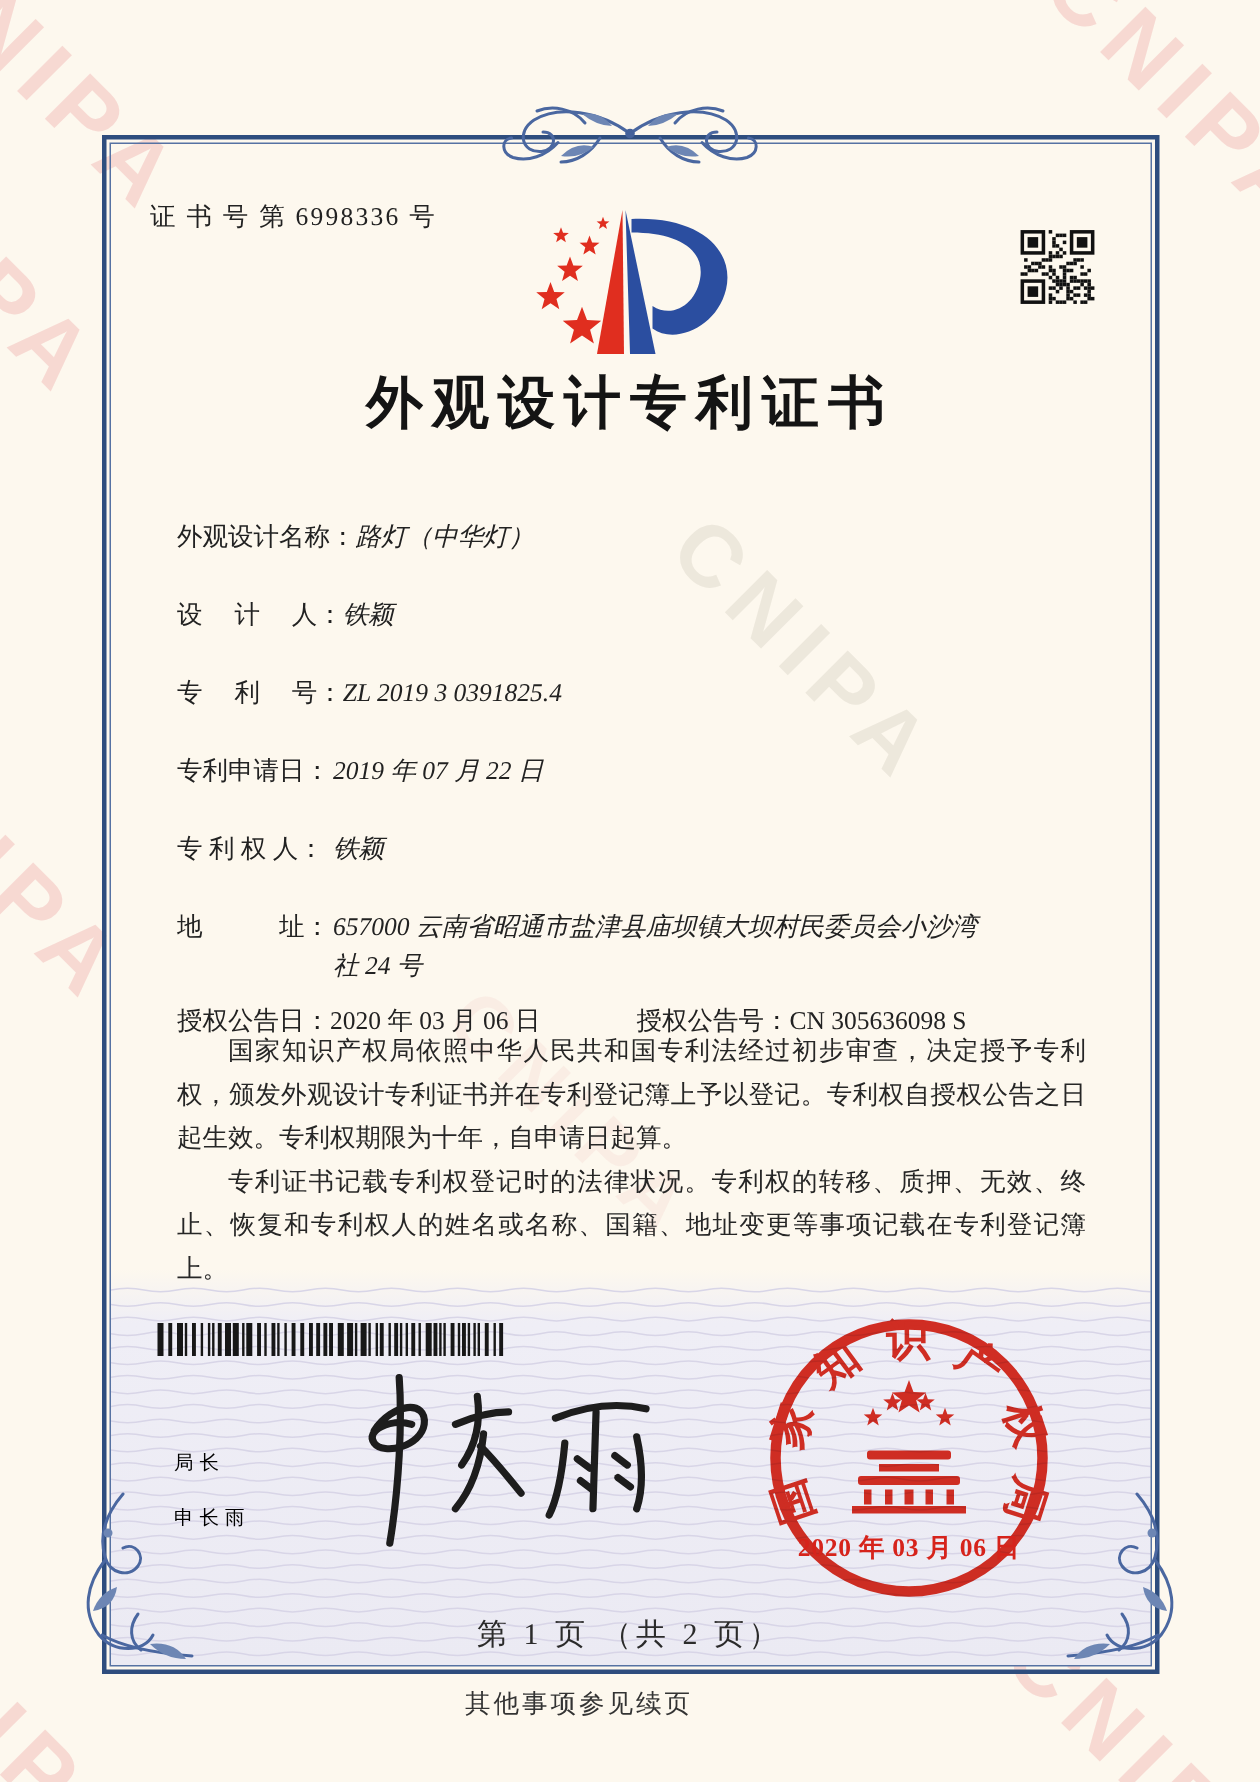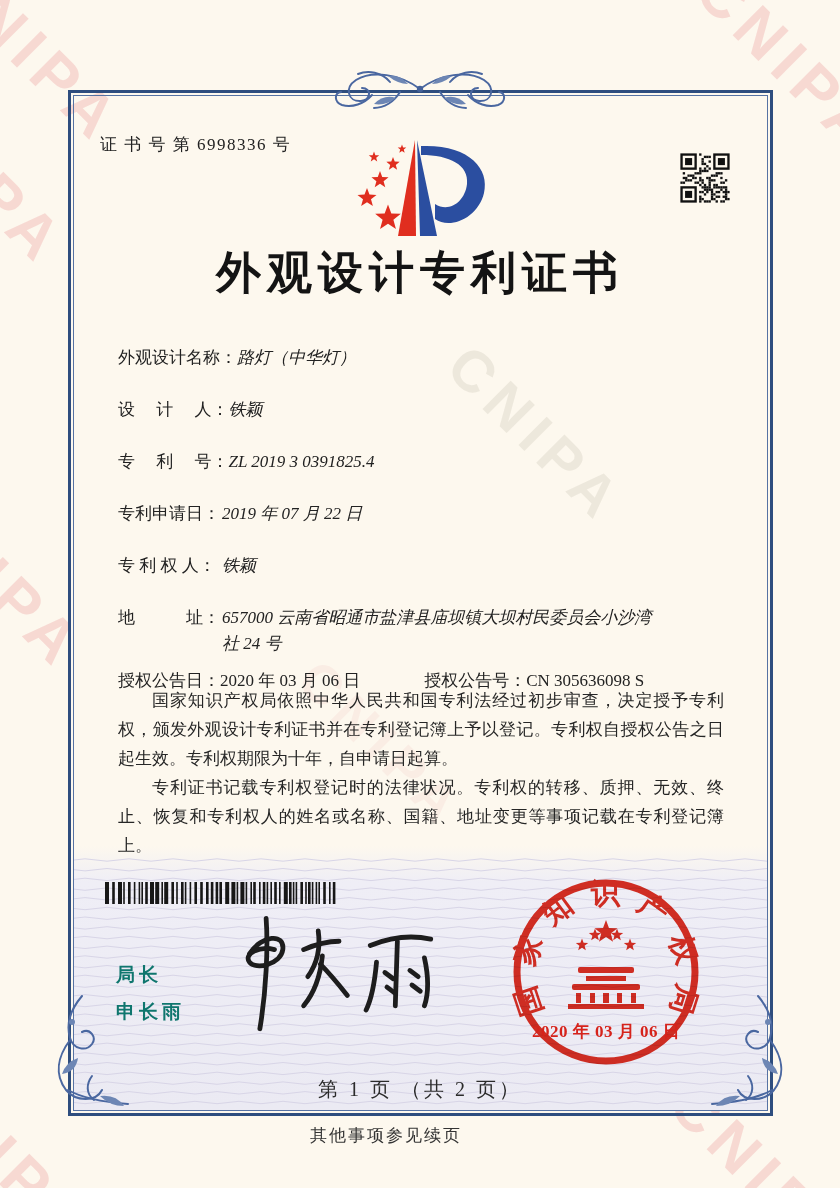--- a/index.html
+++ b/index.html
@@ -23,39 +23,39 @@
   
   .lavender{position:absolute;left:74px;top:846px;width:693px;height:264px;z-index:1;
             background:linear-gradient(180deg,#fdf8ee 0,#efeef6 36px,#ebeaf3 100%);}
   .lavender svg{position:absolute;left:0;top:0;}
   #wave-lines path{fill:none;stroke:#d8d5e7;stroke-width:1;}
   
   .cert-no{position:absolute;left:100px;top:133px;font-size:17px;letter-spacing:1.5px;z-index:3;}
   .logo{position:absolute;left:336px;top:124px;z-index:3;}
   .qr{position:absolute;left:671px;top:144px;z-index:3;}
   .title{position:absolute;left:0;top:243px;width:840px;text-align:center;
-         font-size:45px;font-weight:bold;letter-spacing:6px;color:#141414;z-index:3;}
+         font-size:38px;font-weight:bold;letter-spacing:6px;color:#141414;z-index:3;}
   .fields{position:absolute;left:118px;top:345px;width:608px;font-size:17px;
           line-height:26px;z-index:3;}
   .row{display:flex;margin-bottom:26px;}
   .row .lbl{flex:0 0 104px;white-space:pre;}
   .row .val{flex:1;font-style:italic;}
   .row.addr{margin-bottom:11px;}
   .row.addr .val{max-width:436px;}
   .grant-row{display:flex;margin-bottom:0;gap:36px;}
   .grant-row .pair{display:flex;}
   .grant-row .pair .lbl{white-space:pre;}
   .grant-row .pair2{margin-left:28px;}
   .paragraphs{position:absolute;left:118px;top:686px;width:606px;font-size:17px;
               line-height:29px;text-align:justify;color:#262626;z-index:3;}
   .paragraphs p{margin:0;text-indent:2em;}
   .barcode{position:absolute;left:104px;top:882px;z-index:3;}
   .signoff{position:absolute;left:116px;top:956px;z-index:3;
-           font-family:"Liberation Sans", sans-serif;font-size:19px;font-weight:700;
-           color:#0f766e;letter-spacing:4px;line-height:37px;}
+           font-family:"Liberation Sans", sans-serif;font-size:13px;font-weight:400;
+           color:#000000;letter-spacing:4px;line-height:37px;}
   .signature{position:absolute;left:218px;top:910px;z-index:3;}
   .signature path{fill:none;stroke:#1d1d1d;stroke-width:4.6;stroke-linecap:round;stroke-linejoin:round;}
   .seal{position:absolute;left:506px;top:872px;z-index:4;mix-blend-mode:multiply;opacity:.95;}
   .seal-date{position:absolute;left:506px;top:1020px;width:200px;text-align:center;
              font-size:17px;font-weight:bold;letter-spacing:.5px;z-index:4;}
   .page-info{position:absolute;left:0;top:1076px;width:840px;text-align:center;
              font-size:20px;letter-spacing:3px;color:#2b2b2b;z-index:3;}
   .continuation{position:absolute;left:-34px;top:1124px;width:840px;text-align:center;
                 font-size:17px;letter-spacing:2px;color:#333;z-index:3;}
 </style>

